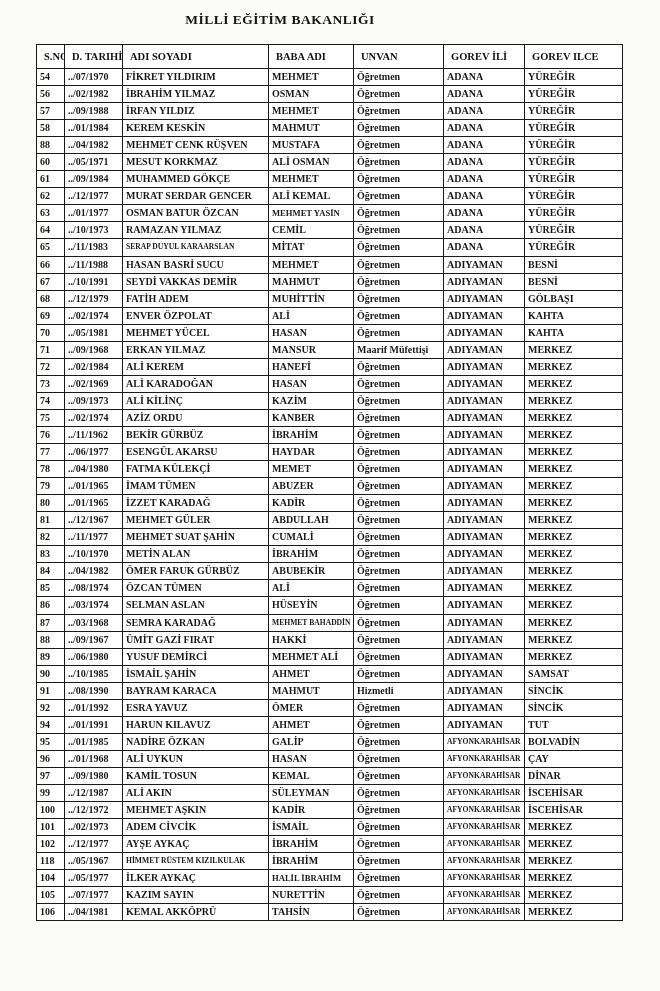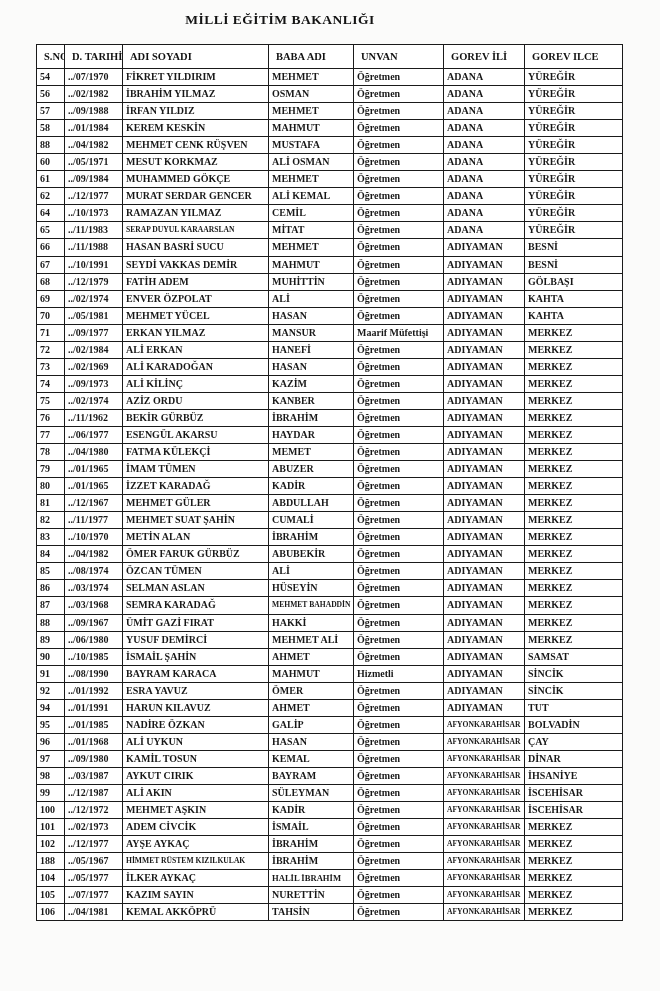--- a/index.html
+++ b/index.html
@@ -155,20 +155,29 @@
         <tr>
           <td class="c-sno">62</td>
           <td class="c-date">../12/1977</td>
           <td class="c-name">MURAT SERDAR GENCER</td>
           <td class="c-baba">ALİ KEMAL</td>
           <td class="c-unvan">Öğretmen</td>
           <td class="c-il">ADANA</td>
           <td class="c-ilce">YÜREĞİR</td>
         </tr>
         <tr>
+          <td class="c-sno">63</td>
+          <td class="c-date">../01/1977</td>
+          <td class="c-name">OSMAN BATUR ÖZCAN</td>
+          <td class="c-baba mid-txt">MEHMET YASİN</td>
+          <td class="c-unvan">Öğretmen</td>
+          <td class="c-il">ADANA</td>
+          <td class="c-ilce">YÜREĞİR</td>
+        </tr>
+        <tr>
           <td class="c-sno">64</td>
           <td class="c-date">../10/1973</td>
           <td class="c-name">RAMAZAN YILMAZ</td>
           <td class="c-baba">CEMİL</td>
           <td class="c-unvan">Öğretmen</td>
           <td class="c-il">ADANA</td>
           <td class="c-ilce">YÜREĞİR</td>
         </tr>
         <tr>
           <td class="c-sno">65</td>
@@ -219,31 +228,31 @@
           <td class="c-sno">70</td>
           <td class="c-date">../05/1981</td>
           <td class="c-name">MEHMET YÜCEL</td>
           <td class="c-baba">HASAN</td>
           <td class="c-unvan">Öğretmen</td>
           <td class="c-il">ADIYAMAN</td>
           <td class="c-ilce">KAHTA</td>
         </tr>
         <tr>
           <td class="c-sno">71</td>
-          <td class="c-date">../09/1977</td>
+          <td class="c-date">../09/1968</td>
           <td class="c-name">ERKAN YILMAZ</td>
           <td class="c-baba">MANSUR</td>
           <td class="c-unvan">Maarif Müfettişi</td>
           <td class="c-il">ADIYAMAN</td>
           <td class="c-ilce">MERKEZ</td>
         </tr>
         <tr>
           <td class="c-sno">72</td>
           <td class="c-date">../02/1984</td>
-          <td class="c-name">ALİ ERKAN</td>
+          <td class="c-name">ALİ KEREM</td>
           <td class="c-baba">HANEFİ</td>
           <td class="c-unvan">Öğretmen</td>
           <td class="c-il">ADIYAMAN</td>
           <td class="c-ilce">MERKEZ</td>
         </tr>
         <tr>
           <td class="c-sno">73</td>
           <td class="c-date">../02/1969</td>
           <td class="c-name">ALİ KARADOĞAN</td>
           <td class="c-baba">HASAN</td>
@@ -452,29 +461,20 @@
         <tr>
           <td class="c-sno">97</td>
           <td class="c-date">../09/1980</td>
           <td class="c-name">KAMİL TOSUN</td>
           <td class="c-baba">KEMAL</td>
           <td class="c-unvan">Öğretmen</td>
           <td class="c-il small-txt">AFYONKARAHİSAR</td>
           <td class="c-ilce">DİNAR</td>
         </tr>
         <tr>
-          <td class="c-sno">98</td>
-          <td class="c-date">../03/1987</td>
-          <td class="c-name">AYKUT CIRIK</td>
-          <td class="c-baba">BAYRAM</td>
-          <td class="c-unvan">Öğretmen</td>
-          <td class="c-il small-txt">AFYONKARAHİSAR</td>
-          <td class="c-ilce">İHSANİYE</td>
-        </tr>
-        <tr>
           <td class="c-sno">99</td>
           <td class="c-date">../12/1987</td>
           <td class="c-name">ALİ AKIN</td>
           <td class="c-baba">SÜLEYMAN</td>
           <td class="c-unvan">Öğretmen</td>
           <td class="c-il small-txt">AFYONKARAHİSAR</td>
           <td class="c-ilce">İSCEHİSAR</td>
         </tr>
         <tr>
           <td class="c-sno">100</td>
@@ -497,21 +497,21 @@
         <tr>
           <td class="c-sno">102</td>
           <td class="c-date">../12/1977</td>
           <td class="c-name">AYŞE AYKAÇ</td>
           <td class="c-baba">İBRAHİM</td>
           <td class="c-unvan">Öğretmen</td>
           <td class="c-il small-txt">AFYONKARAHİSAR</td>
           <td class="c-ilce">MERKEZ</td>
         </tr>
         <tr>
-          <td class="c-sno">188</td>
+          <td class="c-sno">118</td>
           <td class="c-date">../05/1967</td>
           <td class="c-name small-txt">HİMMET RÜSTEM KIZILKULAK</td>
           <td class="c-baba">İBRAHİM</td>
           <td class="c-unvan">Öğretmen</td>
           <td class="c-il small-txt">AFYONKARAHİSAR</td>
           <td class="c-ilce">MERKEZ</td>
         </tr>
         <tr>
           <td class="c-sno">104</td>
           <td class="c-date">../05/1977</td>

